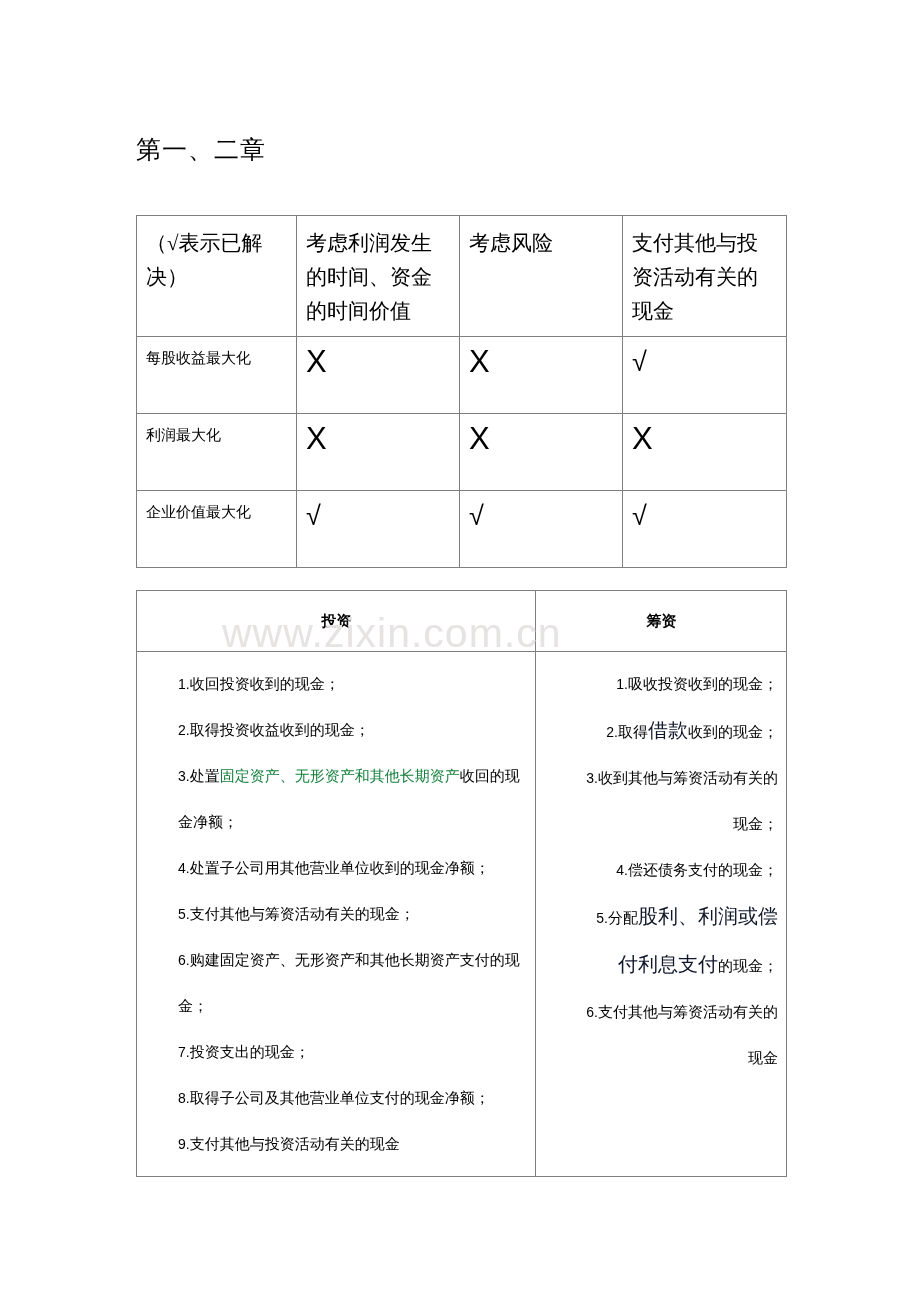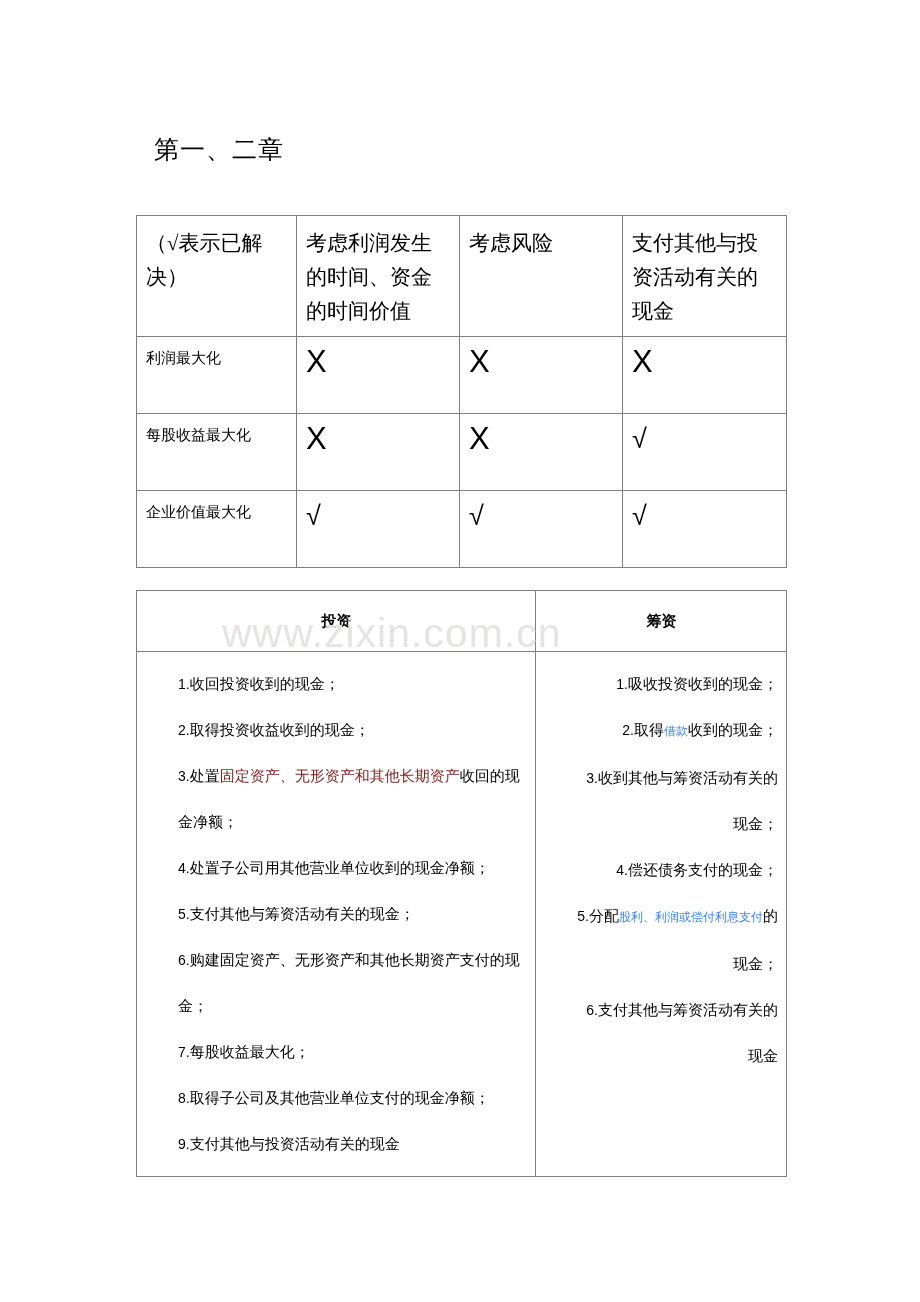--- a/index.html
+++ b/index.html
@@ -28,21 +28,20 @@
   .doc-title {
     position: absolute;
     left: 136px;
     top: 117px;
     font-size: 25px;
     line-height: 32px;
     font-weight: normal;
     letter-spacing: 1px;
     color: #000000;
     white-space: nowrap;
-    margin-left: 18px;
   }
 
   
   table.doc-table {
     position: absolute;
     border-collapse: collapse;
     table-layout: fixed;
     background: transparent;
   }
   table.doc-table td {
@@ -125,26 +124,26 @@
     margin: 0;
     font-size: 15px;
     line-height: 46px;
     white-space: normal;
   }
   .cf-item .num {
     font-family: "Liberation Sans", "DejaVu Sans", sans-serif;
     font-size: 14px;
   }
   .hl {
-    color: #7f1d1d;
+    color: #15803d;
   }
   .hl-sans {
-    color: #3b82f6;
-    font-family: Liberation Mono, monospace;
-    font-size: 12px;
+    color: #0f172a;
+    font-family: Liberation Sans, sans-serif;
+    font-size: 20px;
   }
 
   
   .watermark {
     position: absolute;
     left: 222px;
     top: 607px;
     width: 580px;
     font-family: "Liberation Sans", "DejaVu Sans", sans-serif;
     font-size: 41px;
@@ -172,31 +171,31 @@
     </colgroup>
     <tbody>
       <tr>
         <td class="hdr-cell">（√表示已解决）</td>
         <td class="hdr-cell">考虑利润发生的时间、资金的时间价值</td>
         <td class="hdr-cell">考虑风险</td>
         <td class="hdr-cell">支付其他与投资活动有关的现金</td>
       </tr>
 
       <tr>
+        <td class="row-label">每股收益最大化</td>
+        <td class="mark-cell"><span class="mark">X</span></td>
+        <td class="mark-cell"><span class="mark">X</span></td>
+        <td class="mark-cell"><span class="mark tick">√</span></td>
+      </tr>
+
+      <tr>
         <td class="row-label">利润最大化</td>
         <td class="mark-cell"><span class="mark">X</span></td>
         <td class="mark-cell"><span class="mark">X</span></td>
         <td class="mark-cell"><span class="mark">X</span></td>
-      </tr>
-
-      <tr>
-        <td class="row-label">每股收益最大化</td>
-        <td class="mark-cell"><span class="mark">X</span></td>
-        <td class="mark-cell"><span class="mark">X</span></td>
-        <td class="mark-cell"><span class="mark tick">√</span></td>
       </tr>
 
 
       <tr>
         <td class="row-label">企业价值最大化</td>
         <td class="mark-cell"><span class="mark tick">√</span></td>
         <td class="mark-cell"><span class="mark tick">√</span></td>
         <td class="mark-cell"><span class="mark tick">√</span></td>
       </tr>
     </tbody>
@@ -213,21 +212,21 @@
         <td class="cf-head">筹资</td>
       </tr>
       <tr>
         <td class="cf-body" id="investing-body">
             <p class="cf-item"><span class="num">1.</span><span>收回投资收到的现金；</span></p>
             <p class="cf-item"><span class="num">2.</span><span>取得投资收益收到的现金；</span></p>
             <p class="cf-item"><span class="num">3.</span><span>处置</span><span class="hl">固定资产、无形资产和其他长期资产</span><span>收回的现金净额；</span></p>
             <p class="cf-item"><span class="num">4.</span><span>处置子公司用其他营业单位收到的现金净额；</span></p>
             <p class="cf-item"><span class="num">5.</span><span>支付其他与筹资活动有关的现金；</span></p>
             <p class="cf-item"><span class="num">6.</span><span>购建固定资产、无形资产和其他长期资产支付的现金；</span></p>
-            <p class="cf-item"><span class="num">7.</span><span>每股收益最大化；</span></p>
+            <p class="cf-item"><span class="num">7.</span><span>投资支出的现金；</span></p>
             <p class="cf-item"><span class="num">8.</span><span>取得子公司及其他营业单位支付的现金净额；</span></p>
             <p class="cf-item"><span class="num">9.</span><span>支付其他与投资活动有关的现金</span></p>
           </td>
         <td class="cf-body right-body" id="financing-body">
             <p class="cf-item"><span class="num">1.</span><span>吸收投资收到的现金；</span></p>
             <p class="cf-item"><span class="num">2.</span><span>取得</span><span class="hl-sans">借款</span><span>收到的现金；</span></p>
             <p class="cf-item"><span class="num">3.</span><span>收到其他与筹资活动有关的现金；</span></p>
             <p class="cf-item"><span class="num">4.</span><span>偿还债务支付的现金；</span></p>
             <p class="cf-item"><span class="num">5.</span><span>分配</span><span class="hl-sans">股利、利润或偿付利息支付</span><span>的现金；</span></p>
             <p class="cf-item"><span class="num">6.</span><span>支付其他与筹资活动有关的现金</span></p>

